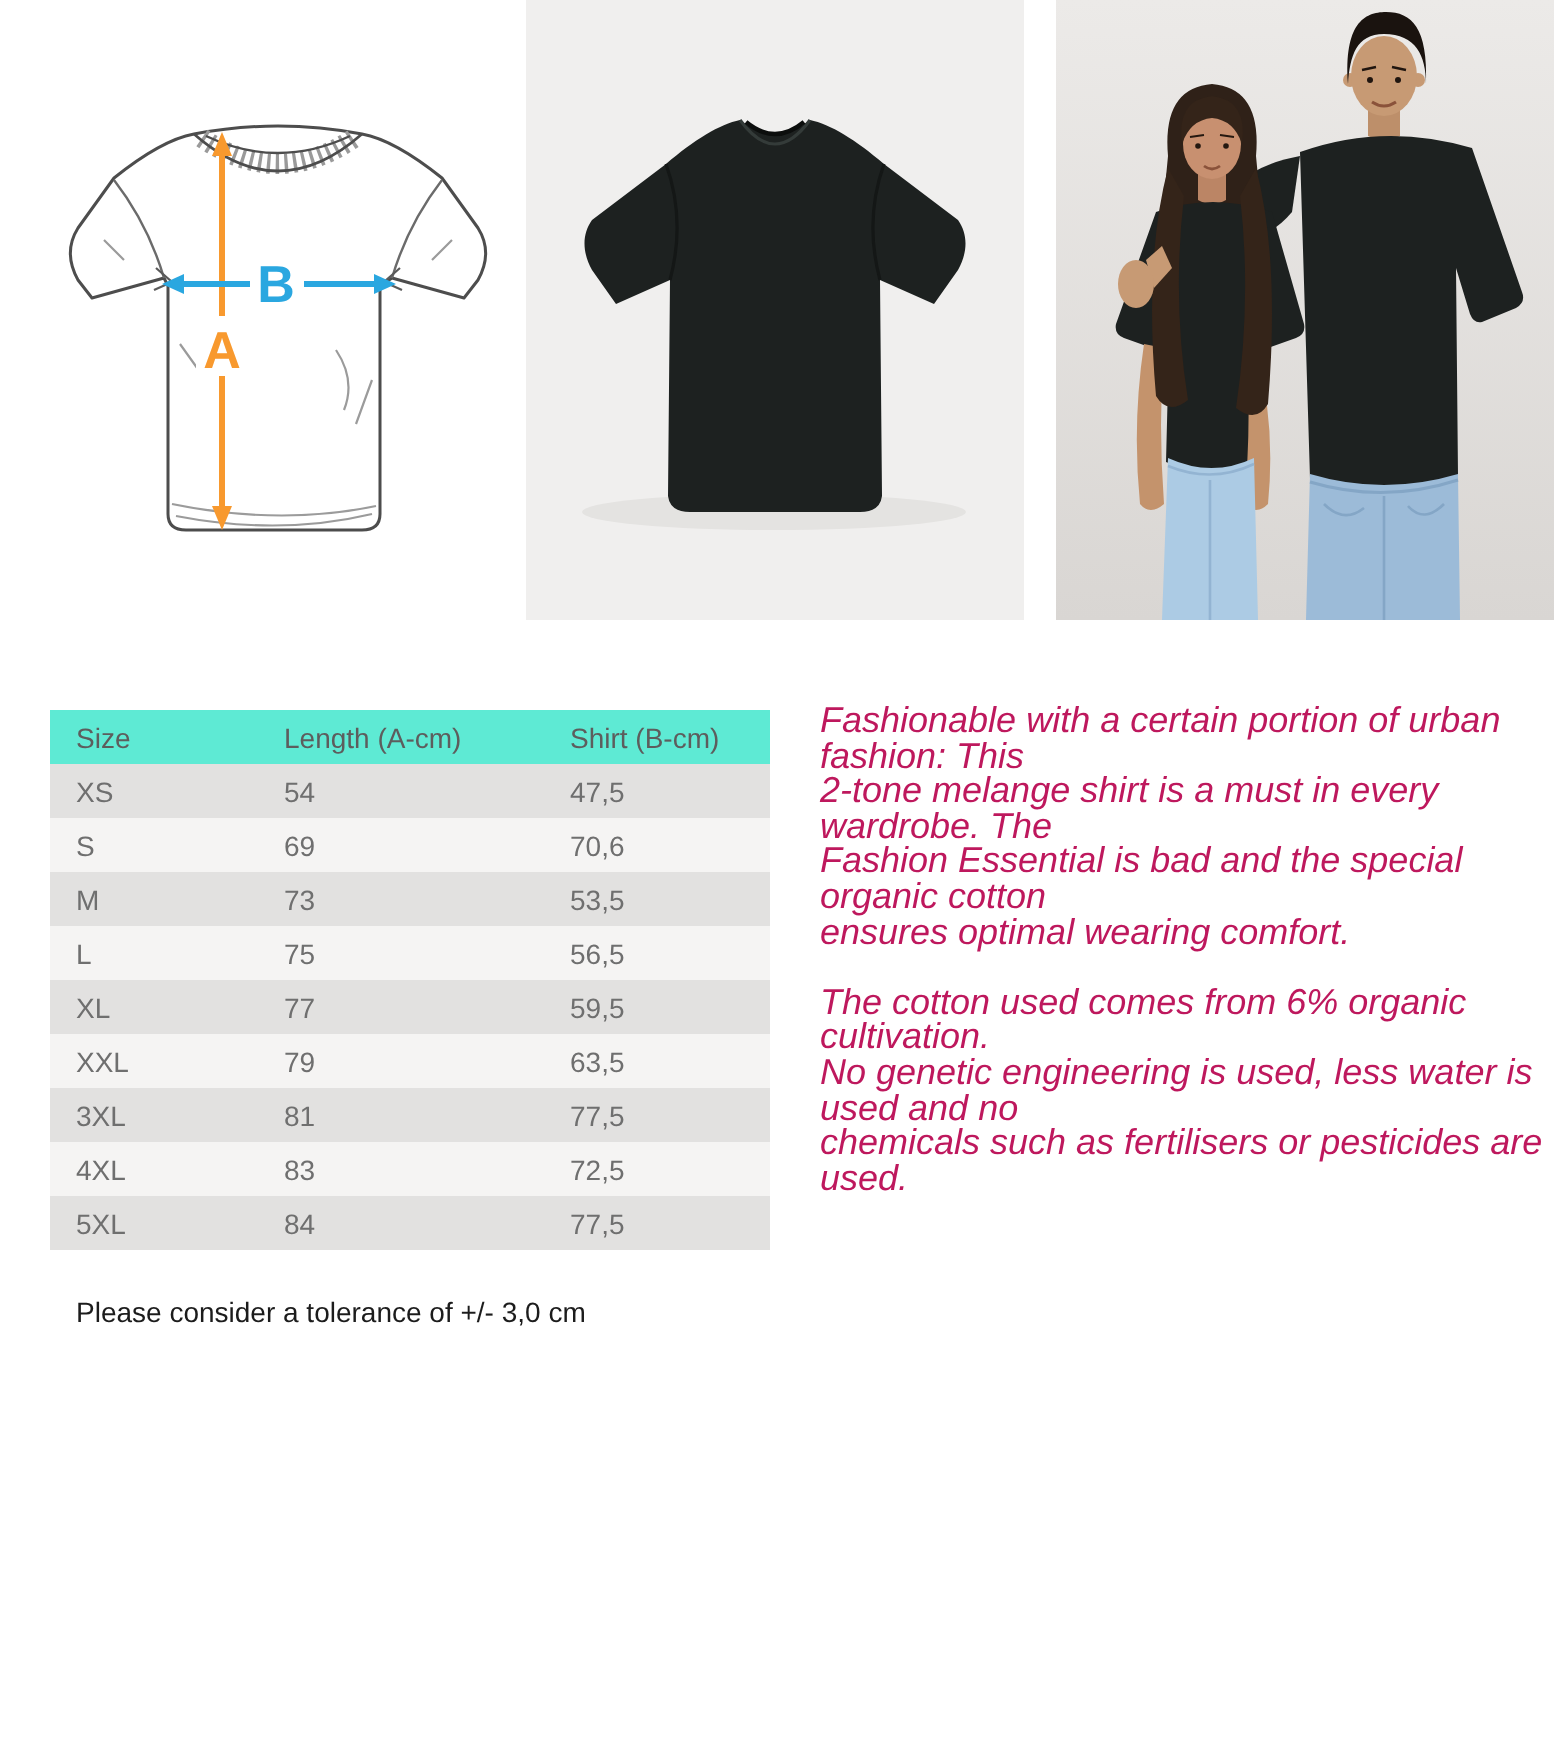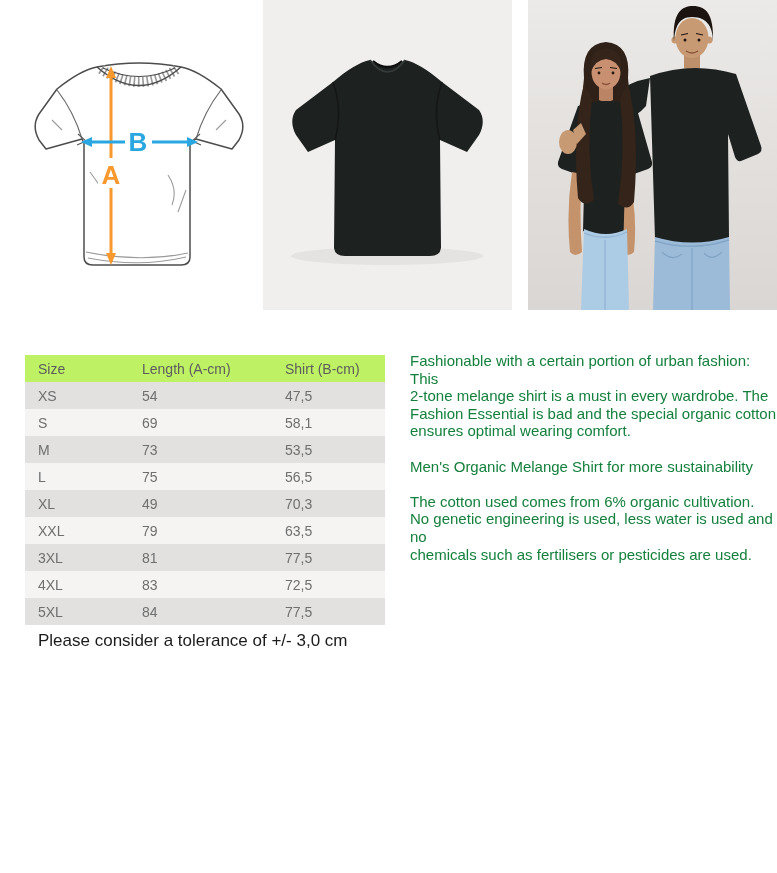--- a/index.html
+++ b/index.html
@@ -15,29 +15,29 @@
 
   .left-col { position: absolute; left: 25px; top: 355px; width: 360px; }
   table.size-table { width: 360px; border-collapse: collapse; table-layout: fixed; }
   table.size-table col.c1 { width: 115px; }
   table.size-table col.c2 { width: 143px; }
   table.size-table col.c3 { width: 102px; }
   table.size-table th, table.size-table td {
     height: 27px; text-align: left; font-size: 14px; font-weight: 400;
     color: #6f6f6f; padding: 0 0 0 2px; vertical-align: middle;
   }
-  table.size-table th { background: #bef264; color: #5d5d5d; }
+  table.size-table th { background: #5eead4; color: #5d5d5d; }
   table.size-table th:first-child, table.size-table td:first-child { padding-left: 13px; }
   tr.row-dark td { background: #e2e1e0; margin-top: 32px; }
   tr.row-light td { background: #f5f4f3; }
 
-  .tolerance { margin-top: 6px; padding-left: 13px; font-size: 17px; color: #1c1c1c; }
+  .tolerance { margin-top: 23px; padding-left: 13px; font-size: 14px; color: #1c1c1c; }
 
   .right-col { position: absolute; left: 410px; top: 352px; width: 367px;
-    font-size: 15px; line-height: 17.6px; color: #15803d; }
+    font-size: 18px; line-height: 17.6px; color: #be185d; font-style: italic; }
   .right-col p { margin: 0 0 17.6px 0; white-space: pre-line; }
 </style>
 </head>
 <body>
 
 <div class="page">
 
   <div class="top-row">
 
     <div class="fig fig-diagram">
@@ -167,36 +167,36 @@
       </thead>
       <tbody>
         <tr class="row-dark">
           <td>XS</td>
           <td>54</td>
           <td>47,5</td>
         </tr>
         <tr class="row-light">
           <td>S</td>
           <td>69</td>
-          <td>58,1</td>
+          <td>70,6</td>
         </tr>
         <tr class="row-dark">
           <td>M</td>
           <td>73</td>
           <td>53,5</td>
         </tr>
         <tr class="row-light">
           <td>L</td>
           <td>75</td>
           <td>56,5</td>
         </tr>
         <tr class="row-dark">
           <td>XL</td>
-          <td>49</td>
-          <td>70,3</td>
+          <td>77</td>
+          <td>59,5</td>
         </tr>
         <tr class="row-light">
           <td>XXL</td>
           <td>79</td>
           <td>63,5</td>
         </tr>
         <tr class="row-dark">
           <td>3XL</td>
           <td>81</td>
           <td>77,5</td>
@@ -214,19 +214,18 @@
       </tbody>
     </table>
     <div class="tolerance">Please consider a tolerance of +/- 3,0 cm</div>
   </div>
 
   <div class="right-col">
     <p>Fashionable with a certain portion of urban fashion: This
 2-tone melange shirt is a must in every wardrobe. The
 Fashion Essential is bad and the special organic cotton
 ensures optimal wearing comfort.</p>
-    <p>Men's Organic Melange Shirt for more sustainability</p>
     <p>The cotton used comes from 6% organic cultivation.
 No genetic engineering is used, less water is used and no
 chemicals such as fertilisers or pesticides are used.</p>
   </div>
 
 </div>
 
 </body></html>

